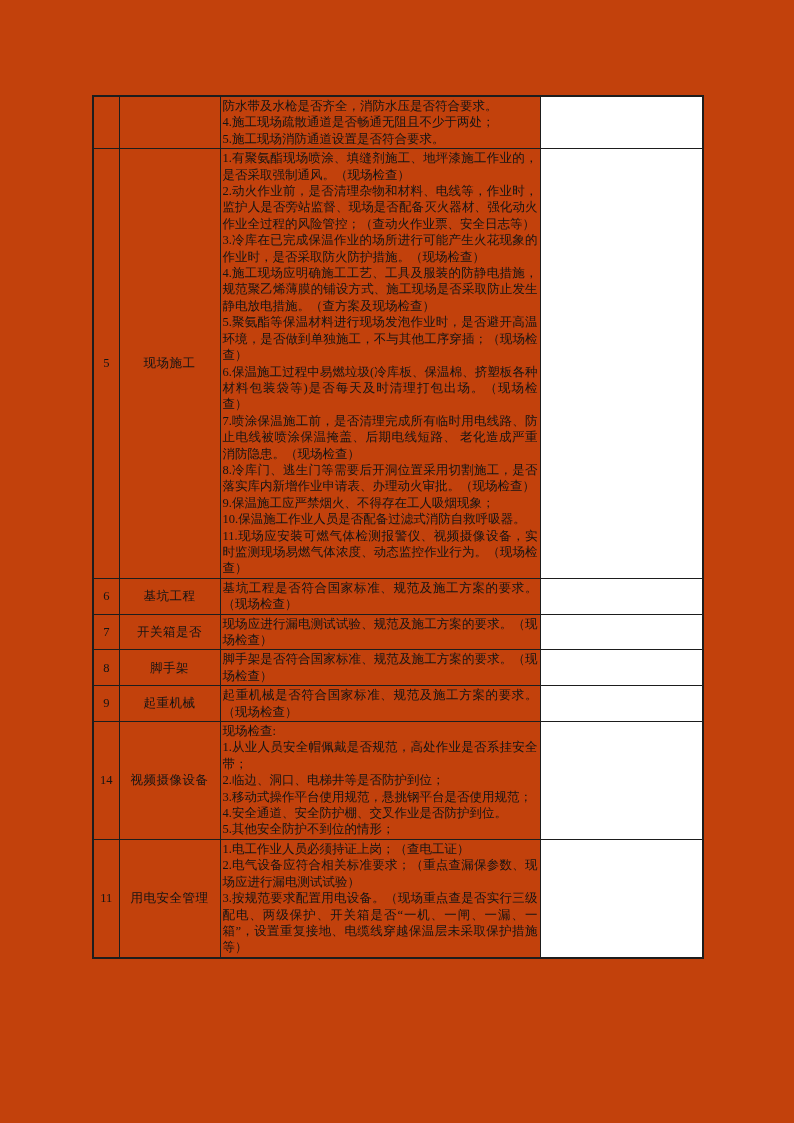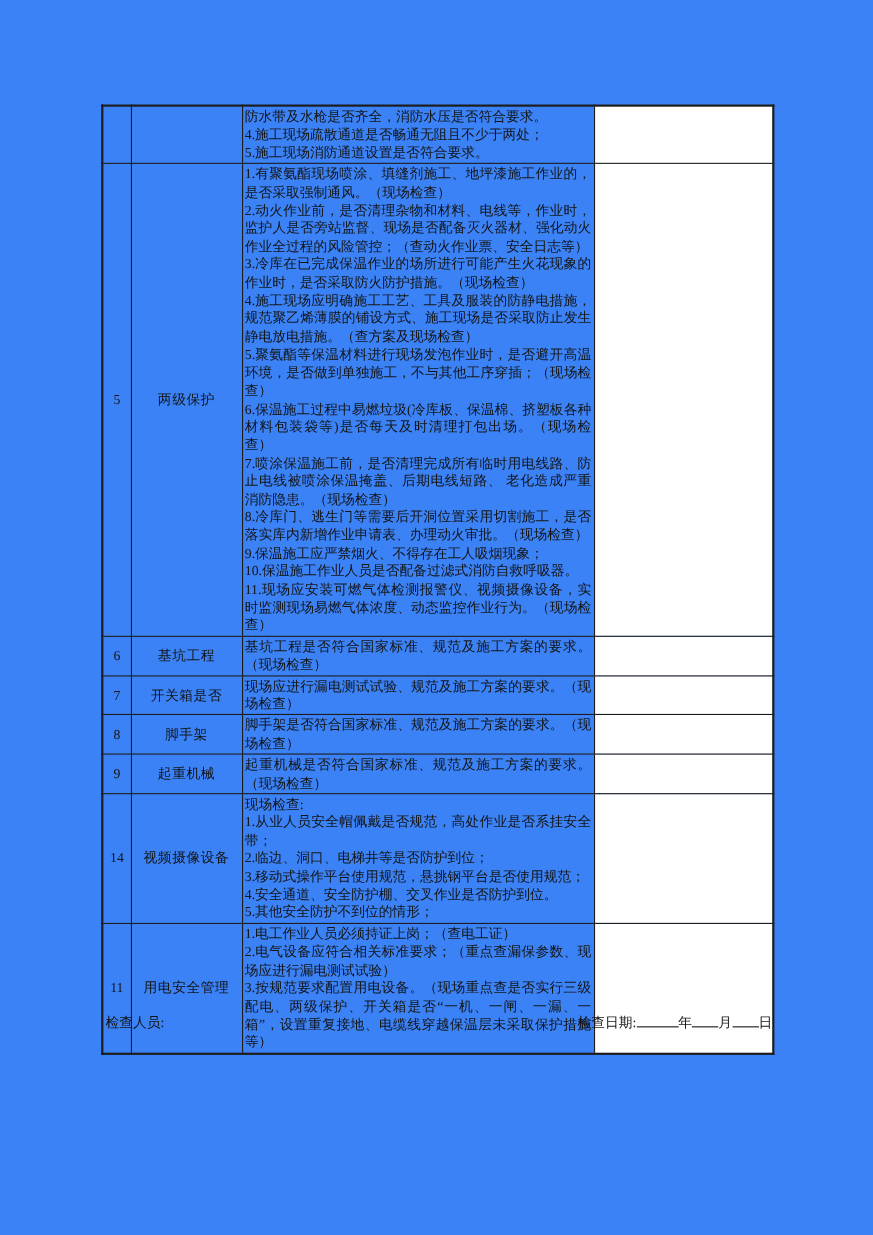--- a/index.html
+++ b/index.html
@@ -1,21 +1,21 @@
 <!DOCTYPE html>
 <html><head>
 <meta charset="utf-8">
 <style>
   html,body{margin:0;padding:0;}
   body{
     width:794px;height:1123px;background:#ffffff;
     font-family:"Liberation Serif","DejaVu Serif",serif;
     color:#141414;
   }
-  .sheet{position:relative;width:794px;height:1123px;overflow:hidden;background:#3b82f6;}
+  .sheet{position:relative;width:794px;height:1123px;overflow:hidden;background:#c2410c;}
   table.checklist{
     position:absolute;left:92px;top:95px;width:610px;
     border-collapse:collapse;table-layout:fixed;
     border:2px solid #1d1d1d;
   }
   table.checklist td{
     border:1px solid #1d1d1d;
     font-size:12.5px;line-height:16.4px;
     padding:1px 2px;
     vertical-align:middle;
@@ -54,21 +54,21 @@
       <tr>
         <td class="no"></td>
         <td class="cat"></td>
         <td class="content">防水带及水枪是否齐全，消防水压是否符合要求。
 4.施工现场疏散通道是否畅通无阻且不少于两处；
 5.施工现场消防通道设置是否符合要求。</td>
         <td class="result"></td>
       </tr>
       <tr>
         <td class="no">5</td>
-        <td class="cat">两级保护</td>
+        <td class="cat">现场施工</td>
         <td class="content">1.有聚氨酯现场喷涂、填缝剂施工、地坪漆施工作业的，是否采取强制通风。（现场检查）
 2.动火作业前，是否清理杂物和材料、电线等，作业时，监护人是否旁站监督、现场是否配备灭火器材、强化动火作业全过程的风险管控；（查动火作业票、安全日志等）
 3.冷库在已完成保温作业的场所进行可能产生火花现象的作业时，是否采取防火防护措施。（现场检查）
 4.施工现场应明确施工工艺、工具及服装的防静电措施，规范聚乙烯薄膜的铺设方式、施工现场是否采取防止发生静电放电措施。（查方案及现场检查）
 5.聚氨酯等保温材料进行现场发泡作业时，是否避开高温环境，是否做到单独施工，不与其他工序穿插；（现场检查）
 6.保温施工过程中易燃垃圾(冷库板、保温棉、挤塑板各种材料包装袋等)是否每天及时清理打包出场。（现场检查）
 7.喷涂保温施工前，是否清理完成所有临时用电线路、防止电线被喷涂保温掩盖、后期电线短路、 老化造成严重消防隐患。（现场检查）
 8.冷库门、逃生门等需要后开洞位置采用切割施工，是否落实库内新增作业申请表、办理动火审批。（现场检查）
 9.保温施工应严禁烟火、不得存在工人吸烟现象；
 10.保温施工作业人员是否配备过滤式消防自救呼吸器。
@@ -114,22 +114,14 @@
         <td class="no">11</td>
         <td class="cat">用电安全管理</td>
         <td class="content">1.电工作业人员必须持证上岗；（查电工证）
 2.电气设备应符合相关标准要求；（重点查漏保参数、现场应进行漏电测试试验）
 3.按规范要求配置用电设备。（现场重点查是否实行三级配电、两级保护、开关箱是否“一机、一闸、一漏、一箱”，设置重复接地、电缆线穿越保温层未采取保护措施等）</td>
         <td class="result"></td>
       </tr>
     </tbody>
   </table>
 
-  <div class="footer">
-    <div>
-      <span>检查人员:</span>
-    </div>
-    <div>
-      <span>检查日期:</span><span class="blank w38"></span><span>年</span><span class="blank w24"></span><span>月</span><span class="blank w24"></span><span>日</span>
-    </div>
-  </div>
 
 </div>
 
 </body></html>

